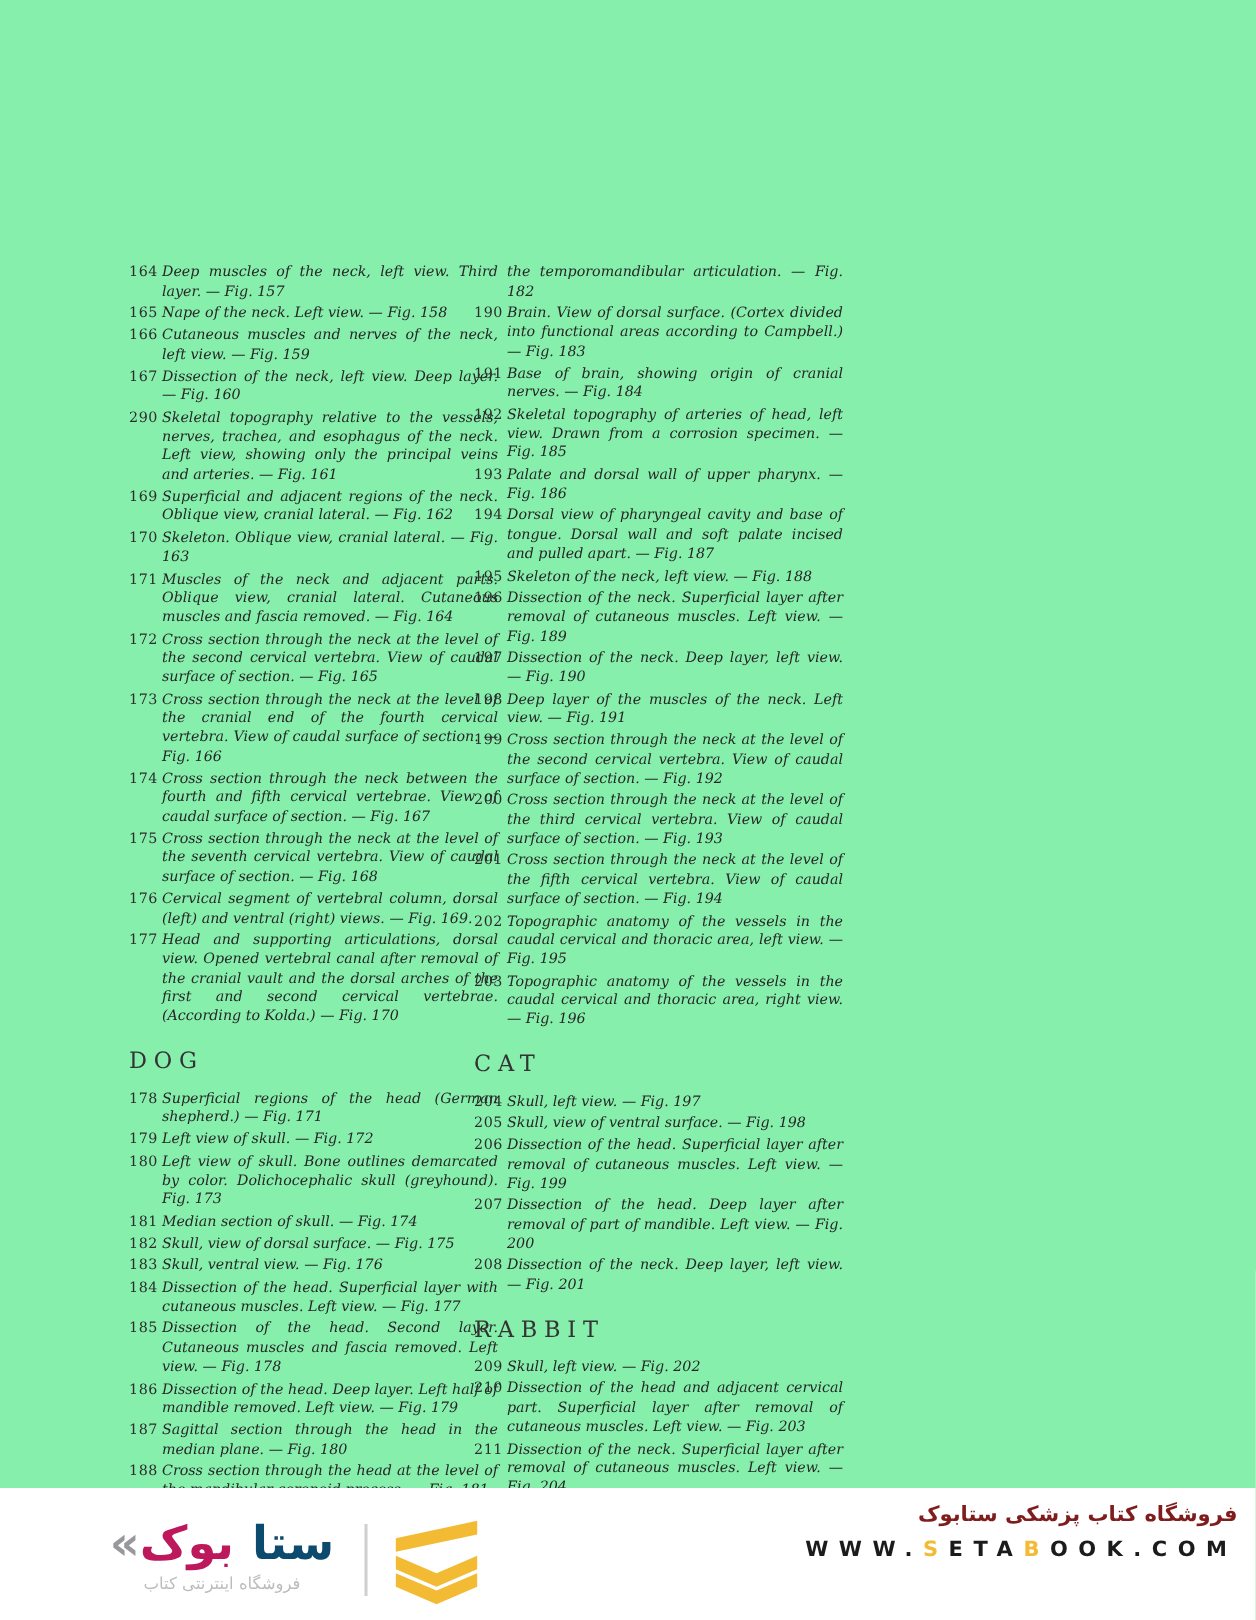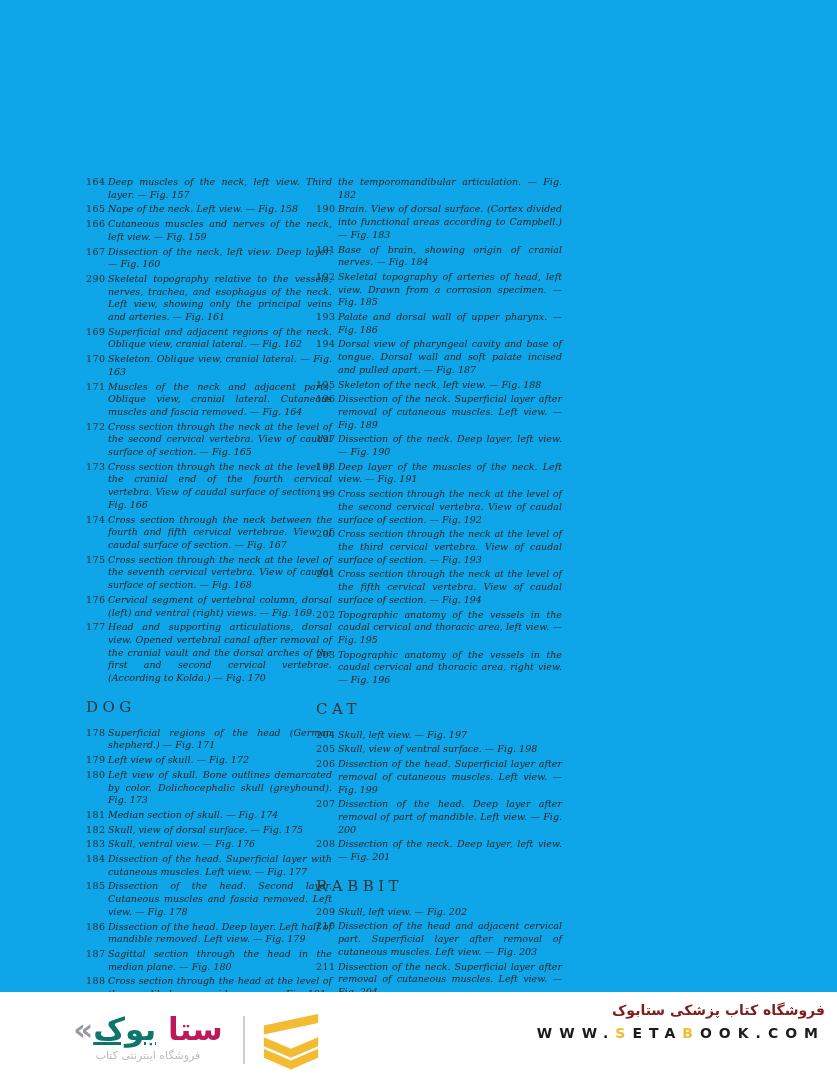--- a/index.html
+++ b/index.html
@@ -3,21 +3,21 @@
 <meta charset="utf-8">
 <style>
   html,body { margin:0; padding:0; }
   body {
     width:837px; height:1080px; position:relative; overflow:hidden;
     background:#ffffff;
     font-family:"DejaVu Serif", serif;
   }
   .scan-page {
     position:absolute; left:0; top:0; width:837px; height:1080px;
-    background:#0ea5e9;
+    background:#86efac;
   }
   
   .col { position:absolute; top:176px; width:246px; }
   .col-left  { left:86px; }
   .col-right { left:316px; }
   .entry { display:flex; margin-bottom:2px; }
   .entry-num {
     flex:0 0 22px; width:22px;
     font-size:9.5px; line-height:12.7px; color:#2d2d2d;
     font-style:normal; letter-spacing:0.4px;
@@ -35,22 +35,22 @@
   .footer {
     position:absolute; left:0; bottom:0; width:837px; height:88px;
     background:#ffffff;
   }
   .logo-block { position:absolute; left:64px; top:20px; width:168px; text-align:center; }
   .logo-wordmark {
     direction:rtl; unicode-bidi:isolate;
     font-family:"DejaVu Sans", sans-serif; font-weight:bold;
     font-size:31px; line-height:1.1; letter-spacing:0.5px;
   }
-  .wm-yellow { color:#be185d;margin-left:12px; }
-  .wm-gray   { color:#0f766e;text-decoration:underline; }
+  .wm-yellow { color:#0c4a6e;margin-left:12px; }
+  .wm-gray   { color:#be185d; }
   .wm-chevron{ color:#98989C; direction:ltr; unicode-bidi:isolate; font-weight:bold; }
   .logo-tagline {
     margin-top:3px; direction:rtl;
     font-family:"DejaVu Sans", sans-serif;
     font-size:11px; color:#bcbcc0;
   }
   .logo-divider { position:absolute; left:243px; top:24px; width:2px; height:48px; background:#cfcfcf; }
   .logo-icon { position:absolute; left:251px; top:18px; }
   .brand-right { position:absolute; right:12px; top:10px; text-align:right; }
   .title-fa {

